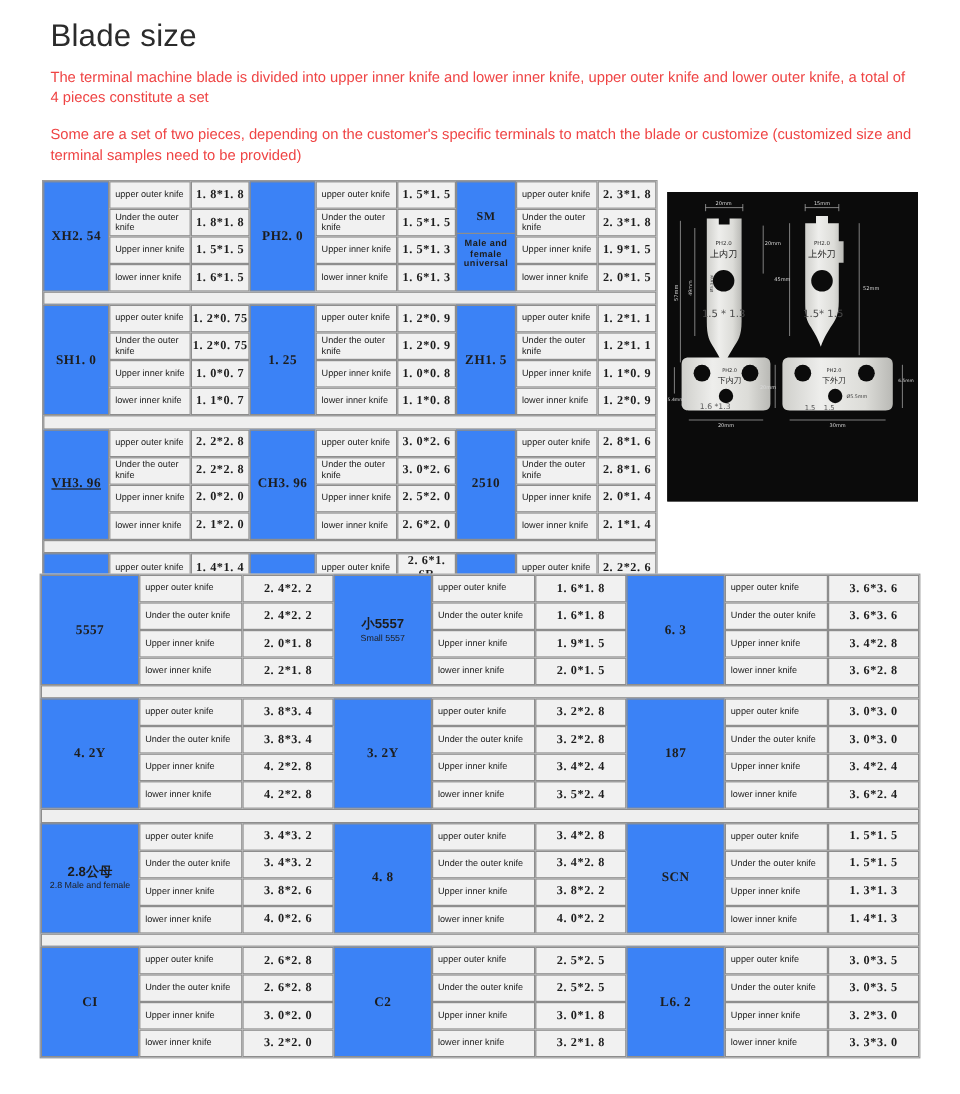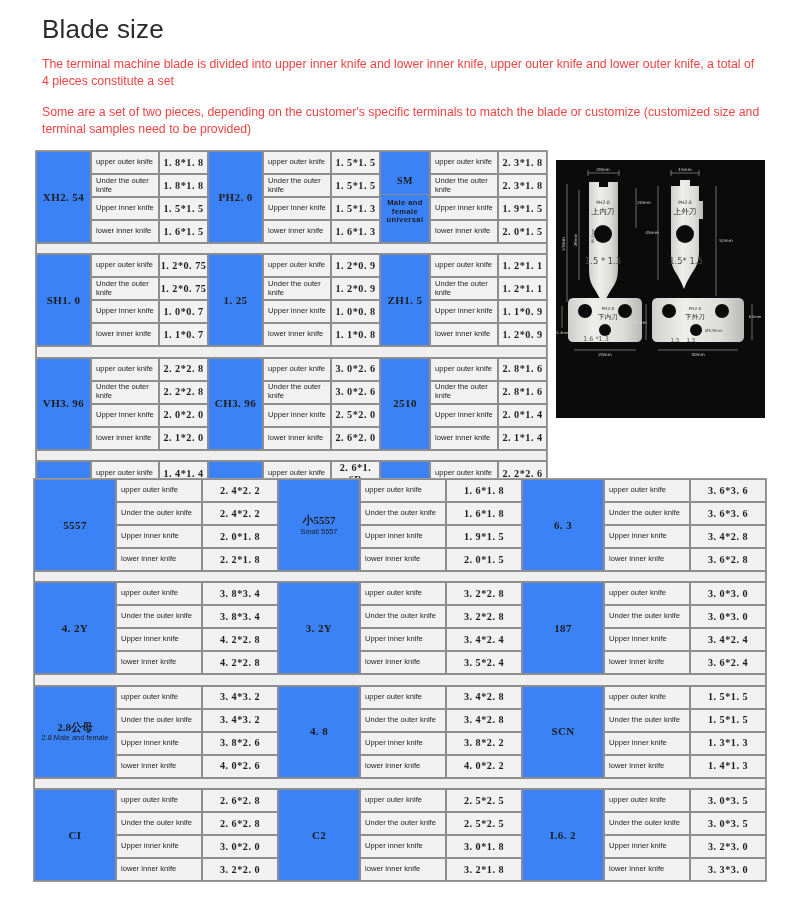--- a/index.html
+++ b/index.html
@@ -57,21 +57,21 @@
   }
   td.grp{
     font-size:11px;
     font-weight:bold;
     font-family:"Liberation Serif","DejaVu Serif",serif;
     letter-spacing:.4px;
     background:#3b82f6;
   }
   td.grp .cn{
     display:block;
-    font-family:Liberation Serif, serif;
+    font-family:Liberation Sans, sans-serif;
     font-size:11px; font-weight:bold; letter-spacing:0;
   }
   td.grp .sub{
     display:block;
     font-size:7.4px; font-weight:normal;
     font-family:"Liberation Sans","DejaVu Sans",sans-serif;
     letter-spacing:0; margin-top:1px;
   }
   td.knife{
     font-size:7.6px;
@@ -198,21 +198,21 @@
           <td class="val">1. 1*0. 7</td>
           <td class="knife" style="width: 62px;">lower inner knife</td>
           <td class="val">1. 1*0. 8</td>
           <td class="knife" style="width: 62px;">lower inner knife</td>
           <td class="val">1. 2*0. 9</td>
         </tr>
         <tr>
           <td class="spacer" colspan="9">&nbsp;</td>
         </tr>
         <tr>
-          <td class="grp" rowspan="4" style="width: 53px;">VH3. 96</td>
+          <td class="grp" rowspan="4" style="width: 53px; text-decoration: underline;">VH3. 96</td>
           <td class="knife" style="width: 62px;">upper outer knife</td>
           <td class="val">2. 2*2. 8</td>
           <td class="grp" rowspan="4" style="width: 53px;">CH3. 96</td>
           <td class="knife" style="width: 62px;">upper outer knife</td>
           <td class="val">3. 0*2. 6</td>
           <td class="grp" rowspan="4" style="width: 48px;">2510</td>
           <td class="knife" style="width: 62px;">upper outer knife</td>
           <td class="val">2. 8*1. 6</td>
         </tr>
         <tr>

